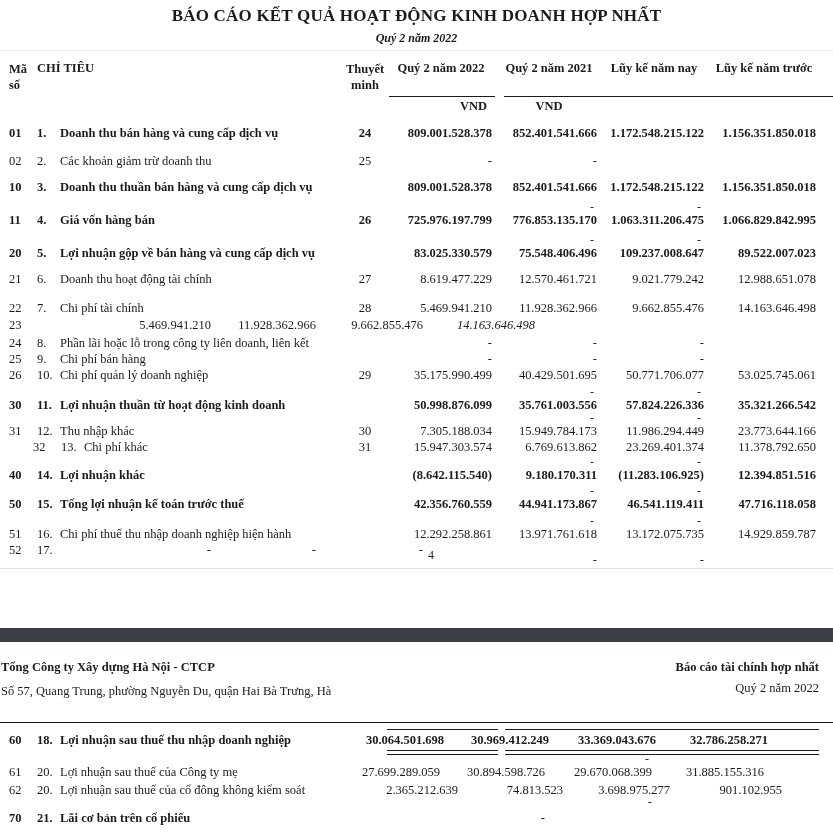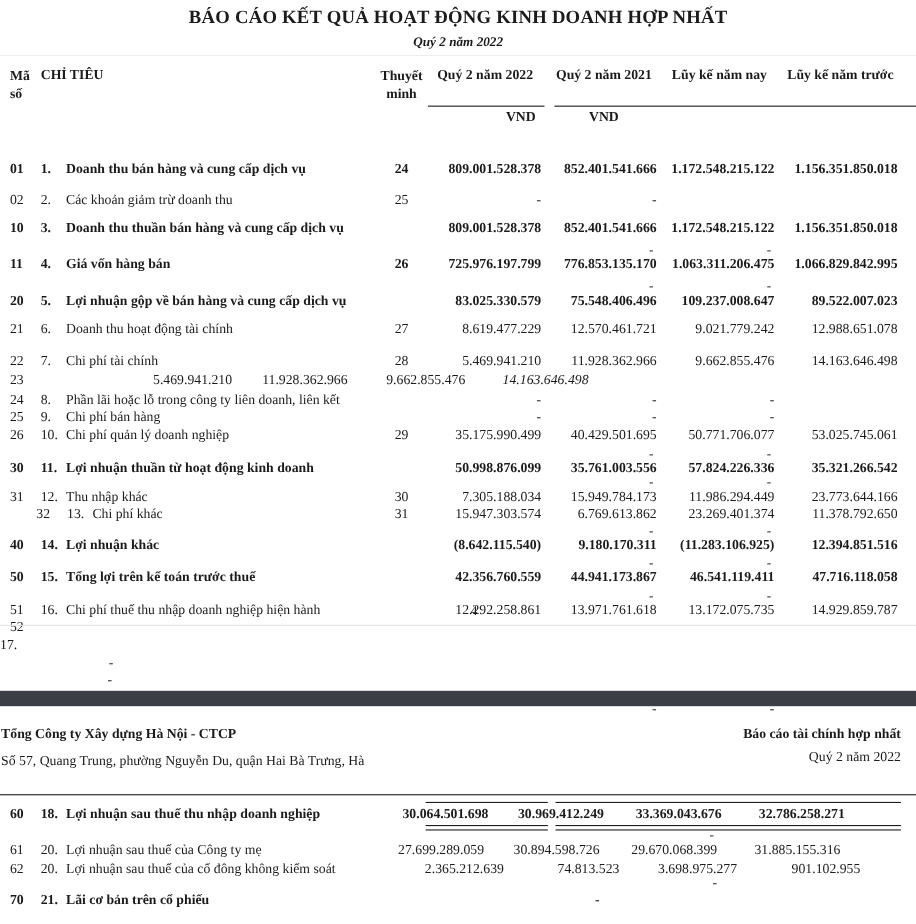--- a/index.html
+++ b/index.html
@@ -79,21 +79,21 @@
     <div class="h-v h-v2">Quý 2 năm 2021</div>
     <div class="h-v h-v3">Lũy kế năm nay</div>
     <div class="h-v h-v4">Lũy kế năm trước</div>
     <div class="h-rule-1"></div>
     <div class="h-rule-2"></div>
     <div class="h-vnd-1">VND</div>
     <div class="h-vnd-2">VND</div>
   </div>
 
   <div class="tbody1" id="tbody1">
-      <div class="trow bold-row" style="margin-top: 32px;">
+      <div class="trow bold-row" style="margin-top: 12px;">
         <div class="c-code">01</div>
         <div class="c-no">1.</div>
         <div class="c-text">Doanh thu bán hàng và cung cấp dịch vụ</div>
         <div class="c-note">24</div>
         <div class="c-v v1">809.001.528.378</div>
         <div class="c-v v2">852.401.541.666</div>
         <div class="c-v v3">1.172.548.215.122</div>
         <div class="c-v v4">1.156.351.850.018</div>
       </div>
       <div class="trow" style="margin-top: 12px;">
@@ -231,38 +231,38 @@
         <div class="c-text">Lợi nhuận khác</div>
         <div class="c-note"></div>
         <div class="c-v v1">(8.642.115.540)</div>
         <div class="c-v v2">9.180.170.311<div class="sup-dash">-</div></div>
         <div class="c-v v3">(11.283.106.925)<div class="sup-dash">-</div></div>
         <div class="c-v v4">12.394.851.516</div>
       </div>
       <div class="trow bold-row" style="margin-top: 13px;">
         <div class="c-code">50</div>
         <div class="c-no">15.</div>
-        <div class="c-text">Tổng lợi trên kế toán trước thuế</div>
+        <div class="c-text">Tổng lợi nhuận kế toán trước thuế</div>
         <div class="c-note"></div>
         <div class="c-v v1">42.356.760.559</div>
         <div class="c-v v2">44.941.173.867<div class="sup-dash">-</div></div>
         <div class="c-v v3">46.541.119.411<div class="sup-dash">-</div></div>
         <div class="c-v v4">47.716.118.058</div>
       </div>
       <div class="trow" style="margin-top: 14px;">
         <div class="c-code">51</div>
         <div class="c-no">16.</div>
         <div class="c-text">Chi phí thuế thu nhập doanh nghiệp hiện hành</div>
         <div class="c-note"></div>
         <div class="c-v v1">12.292.258.861</div>
         <div class="c-v v2">13.971.761.618<div class="sup-dash">-</div></div>
         <div class="c-v v3">13.172.075.735<div class="sup-dash">-</div></div>
         <div class="c-v v4">14.929.859.787</div>
       </div>
-      <div class="trow" style="margin-top: 0px; flex-direction: column;">
+      <div class="trow" style="margin-top: 0px;">
         <div class="c-code">52</div>
         <div class="c-no">17.</div>
         <div class="c-note"></div>
         <div class="c-v v1">-</div>
         <div class="c-v v2">-</div>
         <div class="c-v v3">-</div>
         <div class="c-v v4"></div>
       </div>
       <div class="trow" style="margin-top: -6px;">
         <div class="c-code"></div>

